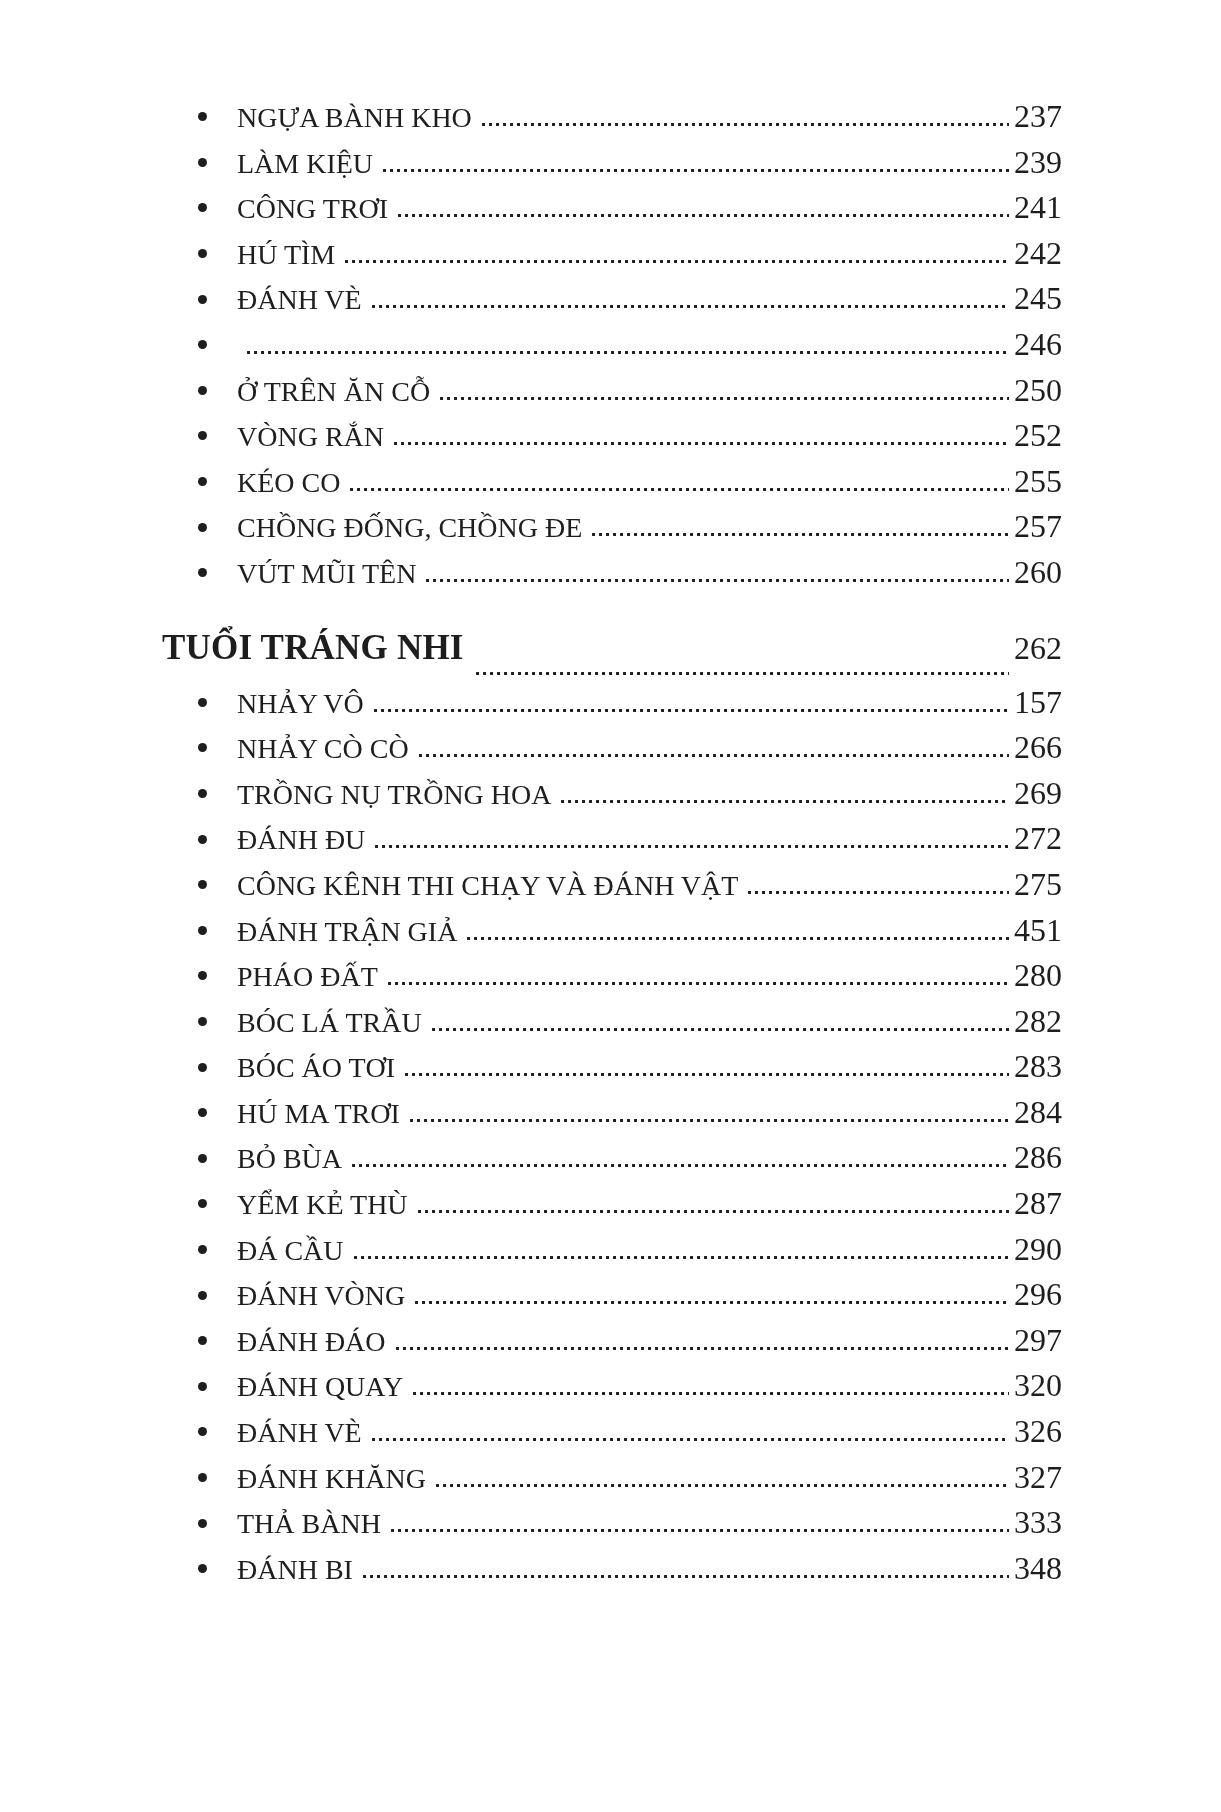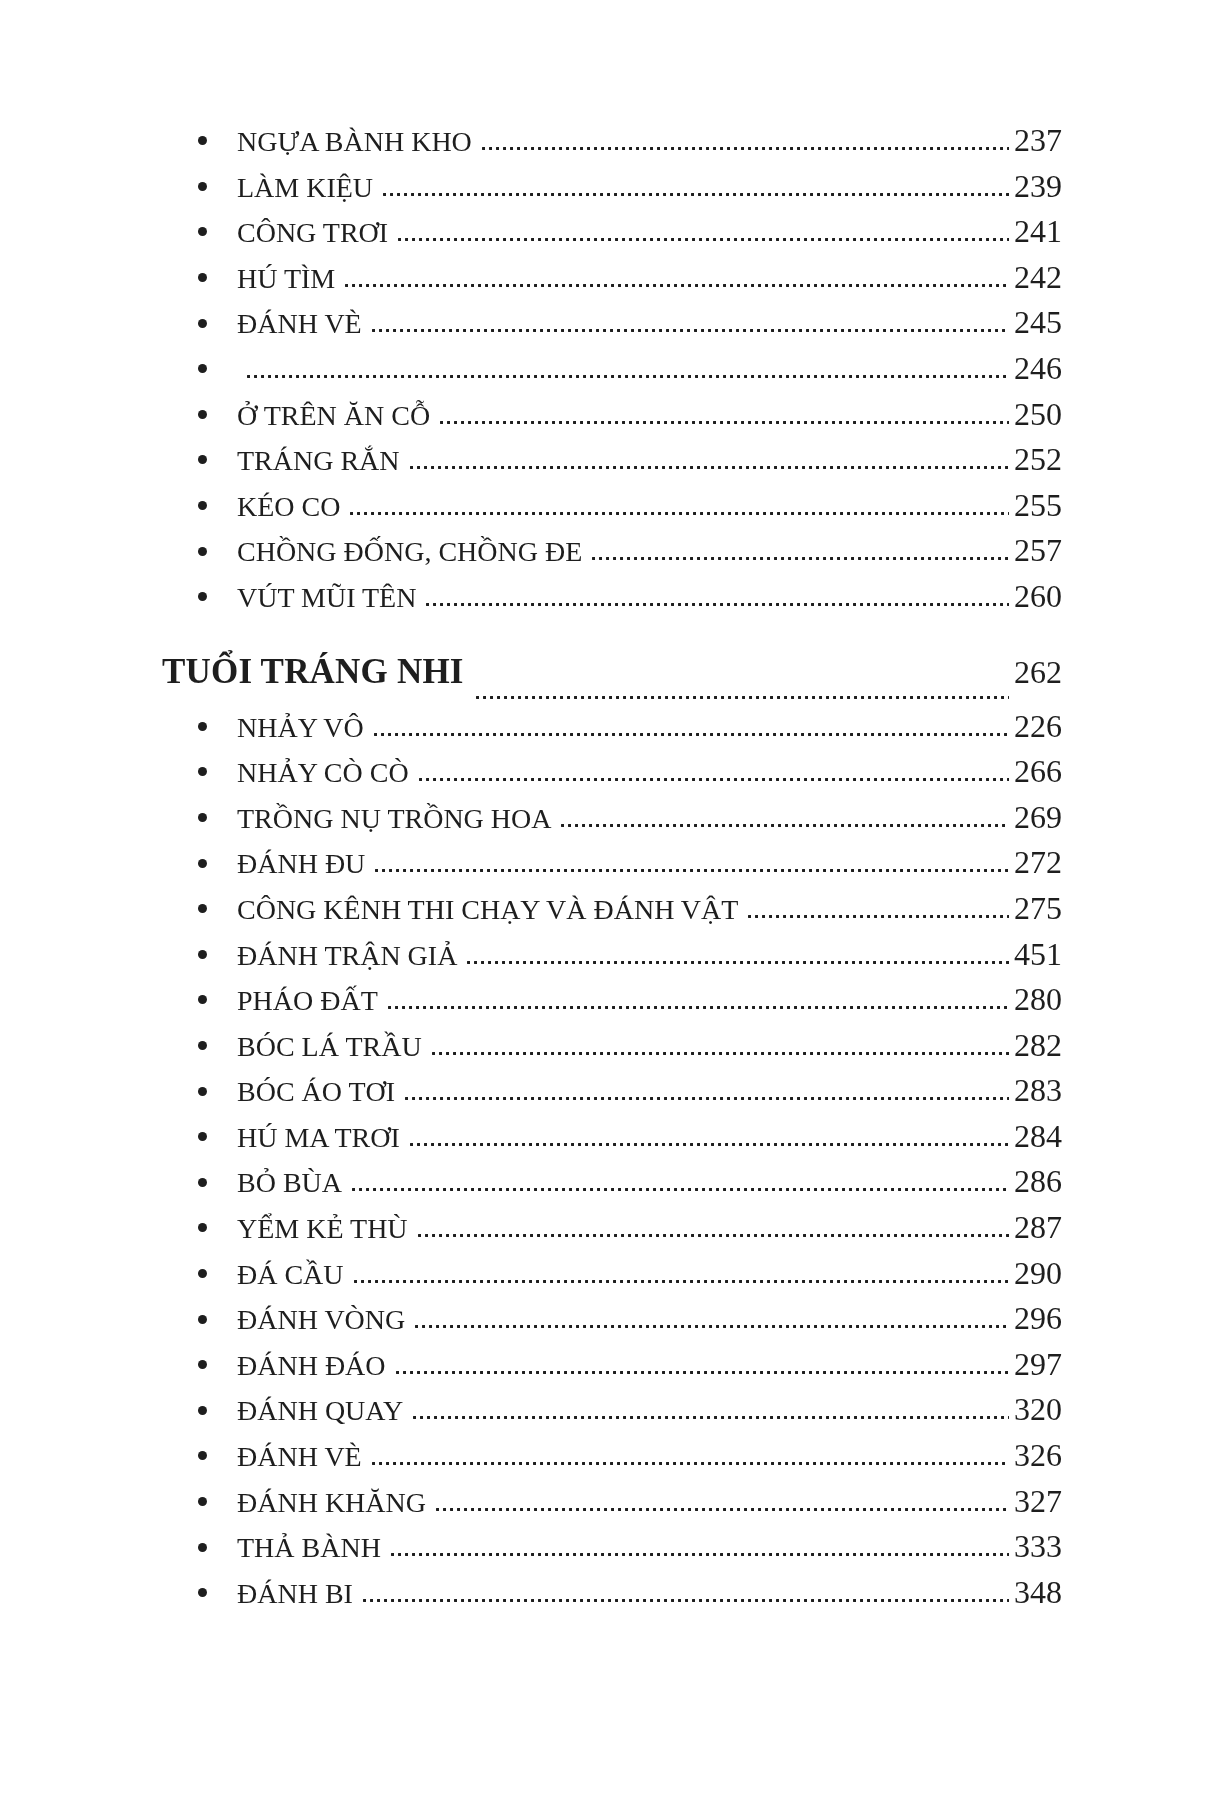--- a/index.html
+++ b/index.html
@@ -10,21 +10,21 @@
     background: var(--paper);
     color: var(--ink);
     font-family: "Liberation Serif", "DejaVu Serif", serif;
     overflow: hidden;
   }
   .page {
     position: relative;
     box-sizing: border-box;
     width: 1221px;
     height: 1596px;
-    padding: 118px 159px 0 162px;
+    padding: 94px 159px 0 162px;
   }
   .toc-section { display: block; }
 
   .toc-row {
     position: relative;
     display: flex;
     align-items: baseline;
     height: 45.6px;
     line-height: 45.6px;
     padding-left: 75px;
@@ -116,21 +116,21 @@
     <span class="pagenum">246</span>
   </div>
       <div class="toc-row">
     <span class="bullet"></span>
     <span class="title">Ở TRÊN ĂN CỖ</span>
     <span class="leader"></span>
     <span class="pagenum">250</span>
   </div>
       <div class="toc-row">
     <span class="bullet"></span>
-    <span class="title">TRÁNG RẮN</span>
+    <span class="title">VÒNG RẮN</span>
     <span class="leader"></span>
     <span class="pagenum">252</span>
   </div>
       <div class="toc-row">
     <span class="bullet"></span>
     <span class="title">KÉO CO</span>
     <span class="leader"></span>
     <span class="pagenum">255</span>
   </div>
       <div class="toc-row">
@@ -151,21 +151,21 @@
     <span class="heading-title">TUỔI TRÁNG NHI</span>
     <span class="leader heading-leader"></span>
     <span class="pagenum">262</span>
   </div>
 
   <section class="toc-section section-2">
       <div class="toc-row">
     <span class="bullet"></span>
     <span class="title">NHẢY VÔ</span>
     <span class="leader"></span>
-    <span class="pagenum">226</span>
+    <span class="pagenum">157</span>
   </div>
       <div class="toc-row">
     <span class="bullet"></span>
     <span class="title">NHẢY CÒ CÒ</span>
     <span class="leader"></span>
     <span class="pagenum">266</span>
   </div>
       <div class="toc-row">
     <span class="bullet"></span>
     <span class="title">TRỒNG NỤ TRỒNG HOA</span>

